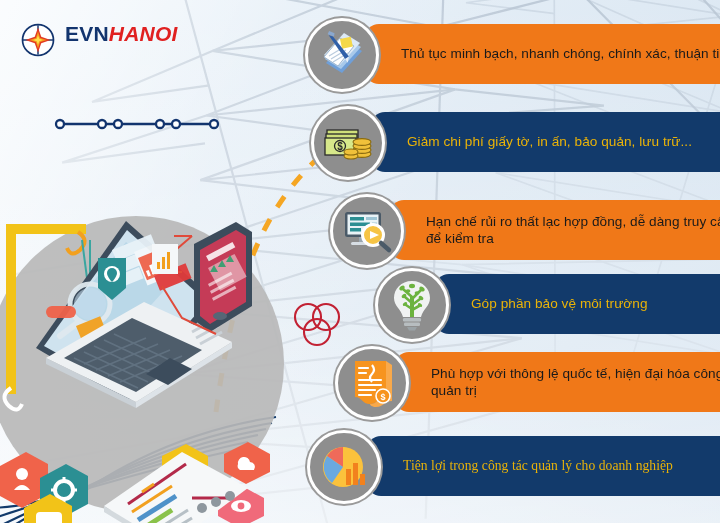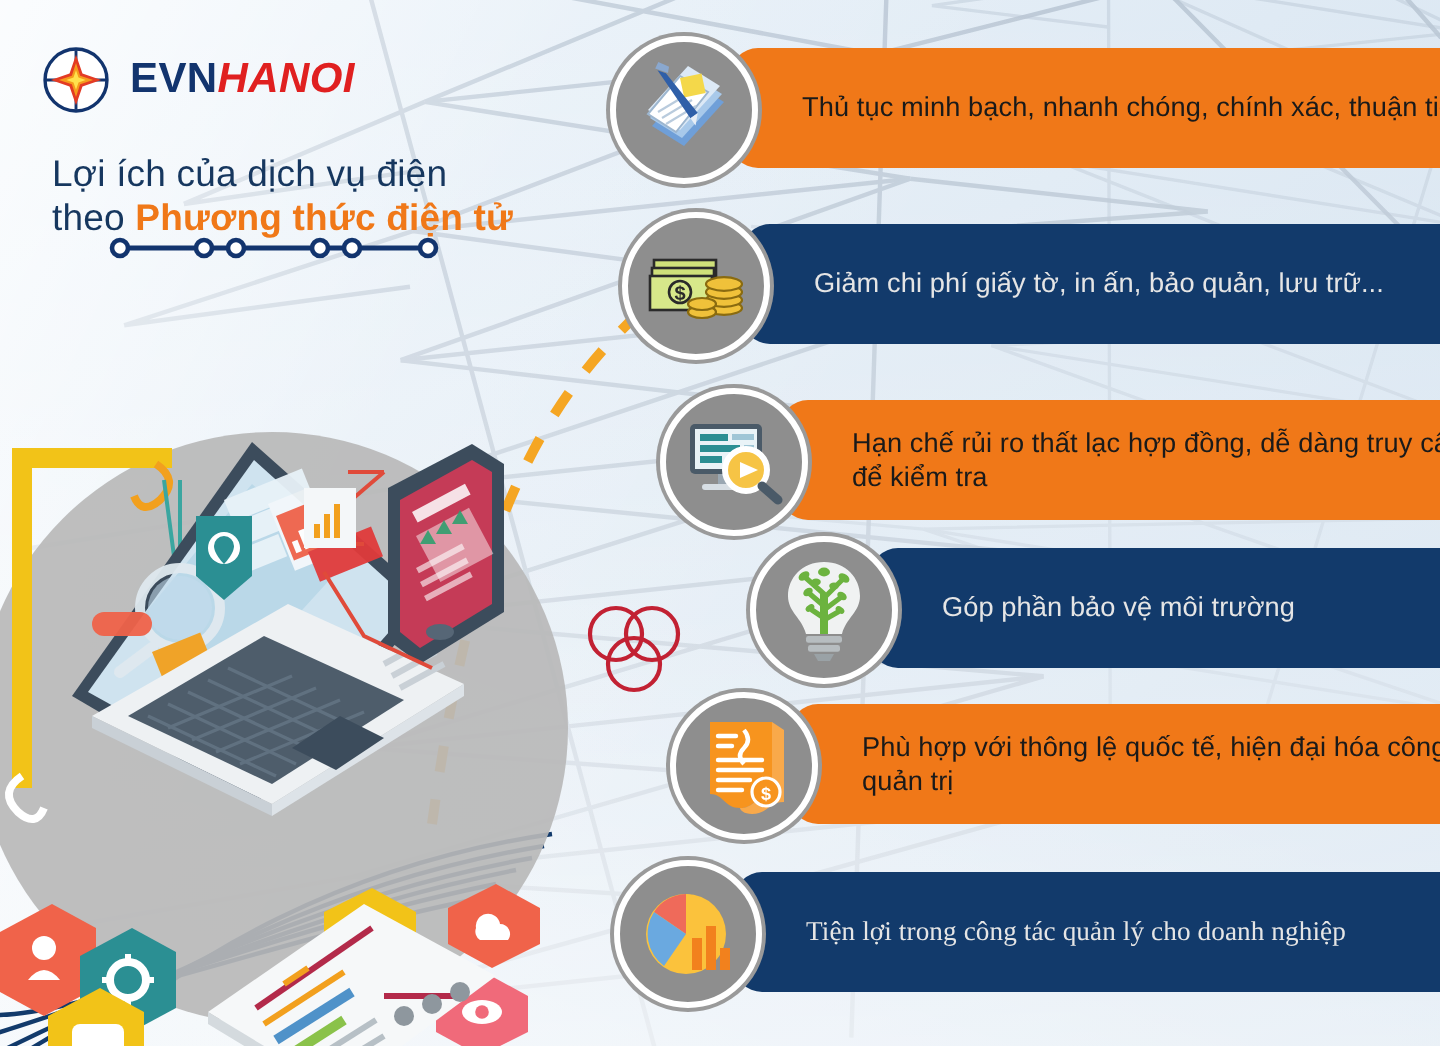--- a/index.html
+++ b/index.html
@@ -19,21 +19,21 @@
   .bg-tower { position:absolute; inset:0; width:720px; height:523px; }
   .bg-sheen {
     position:absolute; left:0; top:0; width:720px; height:523px;
     background:
       linear-gradient(115deg, rgba(255,255,255,.75) 0%, rgba(255,255,255,.15) 30%, rgba(255,255,255,0) 55%),
       linear-gradient(200deg, rgba(255,255,255,0) 55%, rgba(255,255,255,.35) 90%);
     pointer-events:none;
   }
 
   
-  .brand { position:absolute; left:20px; top:22px; display:flex; align-items:center; gap:9px; }
+  .brand { position:absolute; left:20px; top:22px; display:flex; gap:9px; }
   .brand-mark { width:36px; height:36px; }
   .brand-word { font-size:21px; font-weight:bold; letter-spacing:.2px; font-style:italic; }
   .brand-evn { color:#12346e; font-style:normal; }
   .brand-hanoi { color:#e02020; }
 
   .headline { position:absolute; left:26px; top:76px; width:270px; }
   .headline-l1 { font-size:18.5px; color:#16375f; letter-spacing:.1px; line-height:1.18; }
   .headline-l2 { font-size:18.5px; color:#16375f; letter-spacing:.1px; line-height:1.2; white-space:nowrap; }
   .headline-strong { color:#f07818; font-weight:bold; }
   .nodeline { position:absolute; left:52px; top:116px; }
@@ -56,21 +56,21 @@
     display:flex; align-items:center;
     padding:0 14px 0 36px;
   }
   .banner.orange { background:#f07818; }
   .banner.navy  { background:#123a6b; }
   .banner-text {
     font-size:13.6px; line-height:1.28;
     letter-spacing:.05px;
   }
   .banner.orange .banner-text { color:#1a1a1a; }
-  .banner.navy  .banner-text { color:#e5e5e5; }
+  .banner.navy  .banner-text { color:#eab308; }
 
   .bubble {
     position:absolute; left:0; top:0;
     width:74px; height:74px; border-radius:50%;
     background:#8e8e8e;
     border:3px solid #ffffff;
     box-shadow:0 0 0 2px #9a9a9a;
     display:flex; align-items:center; justify-content:center;
     overflow:hidden;
   }
@@ -126,24 +126,20 @@
       <path d="M3.2 20 L36.8 20" stroke="#12346e" stroke-width="1.6"></path>
       <path d="M20 6 L23.6 16.4 L34 20 L23.6 23.6 L20 34 L16.4 23.6 L6 20 L16.4 16.4 Z" fill="#e33b24"></path>
       <path d="M20 10.5 L22.3 17.7 L29.5 20 L22.3 22.3 L20 29.5 L17.7 22.3 L10.5 20 L17.7 17.7 Z" fill="#f59b1c"></path>
       <path d="M20 14.6 L21.4 18.6 L25.4 20 L21.4 21.4 L20 25.4 L18.6 21.4 L14.6 20 L18.6 18.6 Z" fill="#ffe14d"></path>
     </svg>
     <div class="brand-word">
       <span class="brand-evn">EVN</span><span class="brand-hanoi">HANOI</span>
     </div>
   </div>
 
-  <div class="headline">
-    <div class="headline-l1">Lợi ích của dịch vụ điện</div>
-    <div class="headline-l2"><span>theo </span><span class="headline-strong">Phương thức điện tử</span></div>
-  </div>
 
   <svg class="nodeline" width="170" height="16" viewBox="0 0 170 16">
     <path d="M6 8 L164 8" stroke="#12346e" stroke-width="2.4" fill="none"></path>
     <g fill="#ffffff" stroke="#12346e" stroke-width="2.3">
       <circle cx="8" cy="8" r="4"></circle>
         <circle cx="50" cy="8" r="4"></circle>
       <circle cx="66" cy="8" r="4"></circle>
         <circle cx="108" cy="8" r="4"></circle>
       <circle cx="124" cy="8" r="4"></circle>
         <circle cx="162" cy="8" r="4"></circle>

